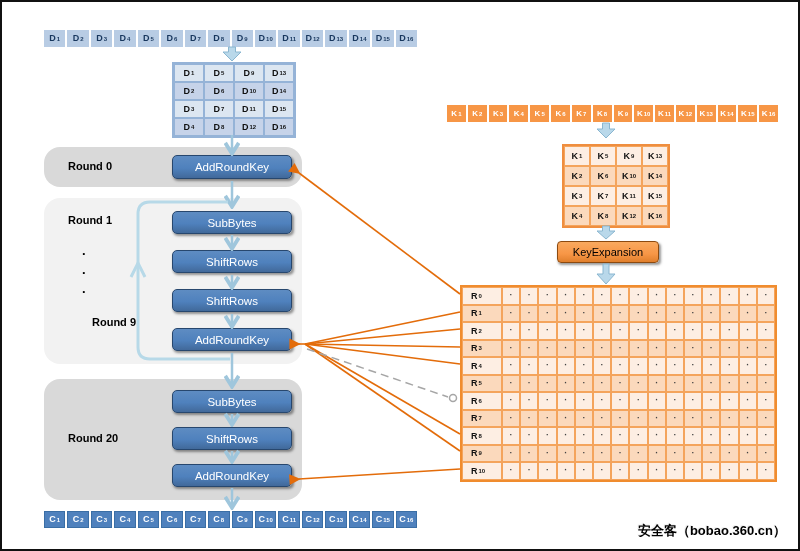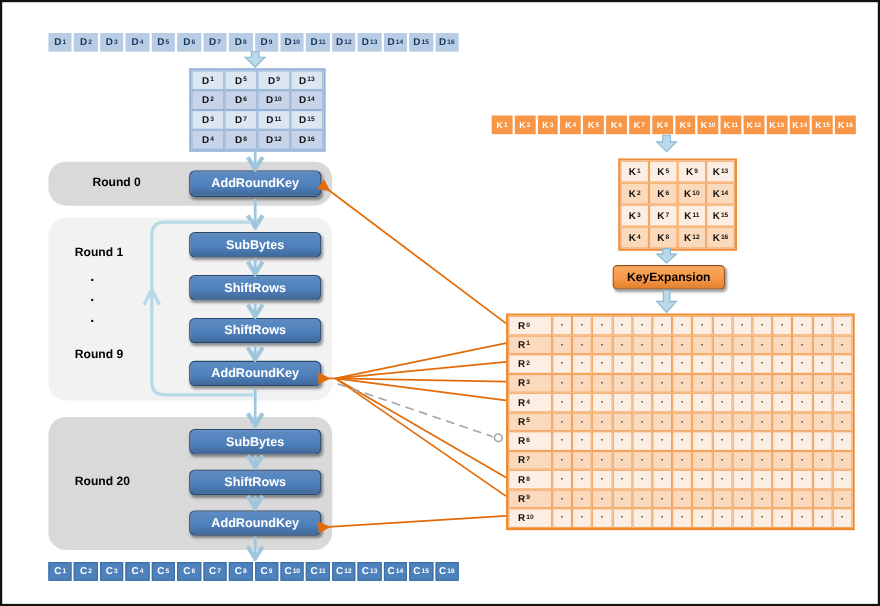--- a/index.html
+++ b/index.html
@@ -27,35 +27,35 @@
   #key-matrix .mcell{border:1px solid #f4a45c;display:flex;align-items:center;justify-content:center;font-weight:bold;font-size:9px;color:#111;}
   #key-matrix .mcell.r0{background:#fdeee3;} #key-matrix .mcell.r1{background:#fbd9bc;}
   .mcell sub{font-size:6px;margin-left:1px;}
 
   
   .round-box{position:absolute;left:42px;width:258px;background:#d9d9d9;border-radius:16px;z-index:0;}
   #round0{top:145px;height:40px;}
   #round1-9{top:196px;height:166px;background:#f2f2f2;}
   #round10{top:377px;height:121px;}
   .round-label{position:absolute;left:24px;font-weight:bold;font-size:11px;color:#000;}
-  #round0 .round-label{top:13px;margin-left:16px;} #round1-9 .lbl-top{top:16px;margin-top:10px;} #round1-9 .lbl-bottom{top:118px;}
+  #round0 .round-label{top:13px;} #round1-9 .lbl-top{top:16px;} #round1-9 .lbl-bottom{top:118px;margin-left:24px;}
   #round10 .round-label{top:53px;}
   .ellipsis-col{position:absolute;left:38px;top:46px;display:flex;flex-direction:column;gap:6px;font-weight:bold;font-size:13px;color:#000;line-height:1;}
   .btn-col{position:absolute;left:128px;display:flex;flex-direction:column;}
   #round0 .btn-col{top:8px;} #round1-9 .btn-col{top:13px;gap:16px;} #round10 .btn-col{top:11px;gap:14px;}
   .op-btn{width:120px;height:23px;display:flex;align-items:center;justify-content:center;
     background:linear-gradient(180deg,#5e8cc2 0%,#4f81bd 55%,#41699a 100%);
-    border:1px solid #27476e;border-radius:5px;color:#fff;font-weight:bold;font-size:11.5px;
+    border:1px solid #27476e;border-radius:5px;color:#fff;font-weight:normal;font-size:11.5px;
     box-shadow:1.5px 2px 2.5px rgba(0,0,0,.4);}
   #round0 .op-btn{height:24px;}
 
   
   #key-expansion{position:absolute;left:555px;top:239px;width:102px;height:22px;display:flex;align-items:center;justify-content:center;
     background:linear-gradient(180deg,#f9a95f,#f79646 60%,#e07f2c);border:1px solid #8c4a10;border-radius:4px;
-    font-weight:bold;font-size:11px;color:#000;box-shadow:1.5px 2px 2.5px rgba(0,0,0,.4);z-index:1;}
+    font-weight:normal;font-size:11px;color:#000;box-shadow:1.5px 2px 2.5px rgba(0,0,0,.4);z-index:1;}
 
   
   #rk-table{position:absolute;left:458px;top:283px;width:317px;display:grid;grid-template-columns:40px repeat(15,1fr);grid-auto-rows:17.5px;border:2px solid #f08c2e;z-index:1;}
   #rk-table .rk{border:1px solid #f4a45c;display:flex;align-items:center;justify-content:center;}
   #rk-table .rk.shade0{background:#fdeee3;} #rk-table .rk.shade1{background:#fbd9bc;}
   #rk-table .rk.lab{font-weight:bold;font-size:9px;color:#111;justify-content:flex-start;padding-left:8px;}
   #rk-table .rk.lab sub{font-size:6px;margin-left:1px;}
   #rk-table .rk.dot{font-size:9px;font-weight:bold;color:#444;line-height:1;}
 
   .watermark{position:absolute;right:12px;bottom:9px;font-weight:bold;font-size:13px;color:#000;z-index:4;
@@ -688,13 +688,14 @@
       <path d="M314,342 L297,342" marker-end="url(#oarrow)"></path>
       <path d="M458,467 L297,477" marker-end="url(#oarrow)"></path>
     </g>
 
     <g>
       <path d="M305,347 L446,395" stroke="#a6a6a6" stroke-width="1.5" stroke-dasharray="8,5" fill="none"></path>
       <circle cx="451" cy="396" r="3.5" fill="#ffffff" stroke="#a6a6a6" stroke-width="1.5"></circle>
     </g>
   </svg>
 
+  <div class="watermark">安全客（bobao.360.cn）</div>
 </div>
 
 </body></html>

